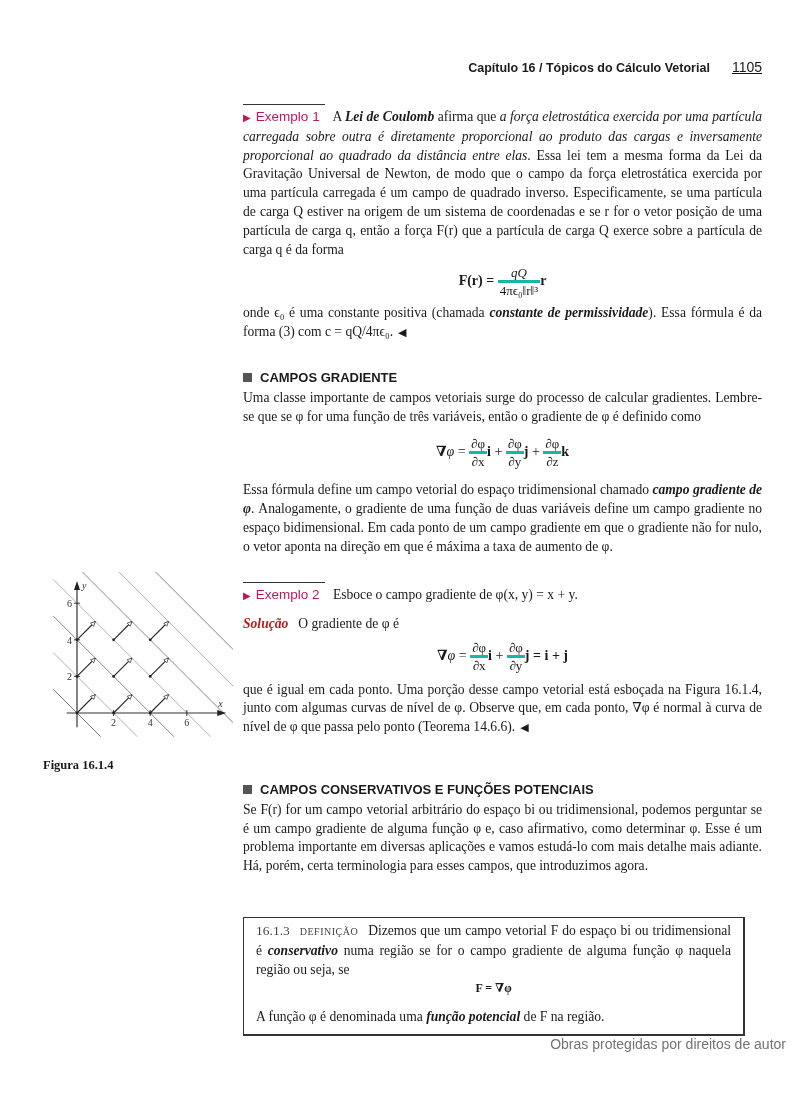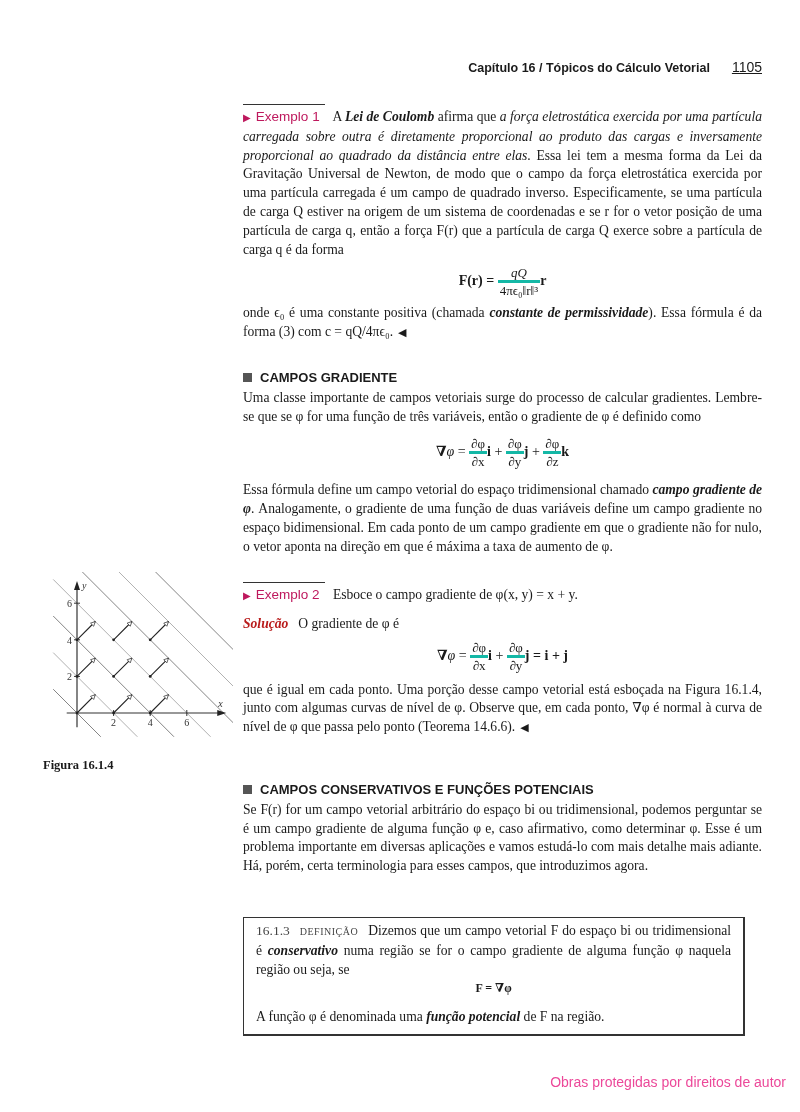--- a/index.html
+++ b/index.html
@@ -16,21 +16,21 @@
   .frac { display:inline-block; vertical-align:middle; text-align:center; font-size:13px; line-height:15px; }
   .frac .num { display:block; border-bottom:3px solid #14b8a6; padding:0 2px; }
   .frac .den { display:block; padding:0 2px; }
   .sect { font-family:"Liberation Sans", "DejaVu Sans", sans-serif; font-weight:bold; font-size:13px; margin-bottom:1px; }
   .sq { display:inline-block; width:9px; height:9px; background:#555; margin-right:8px; vertical-align:0px; }
   .fig { position:absolute; left:33px; top:572px; width:200px; height:180px; }
   .figcap { position:absolute; left:43px; top:716px; font-weight:bold; font-size:12.5px;margin-top:42px; }
   .defbox { position:absolute; left:243px; top:917px; width:502px; height:119px; border:1px solid #333; border-left-width:1px; border-right:2px solid #333; border-bottom:2px solid #333; box-sizing:border-box; padding:4px 12px; font-size:13.6px; line-height:18.8px; }
   .defnum { font-size:13.5px; color:#444; margin-right:10px; }
   .deflabel { font-size:10px; letter-spacing:0.5px; color:#444; margin-right:10px; }
-  .footer { position:absolute; top:1074px; right:14px; font-family:"Liberation Sans", "DejaVu Sans", sans-serif; font-size:14px; color:#ec4899; }
+  .footer { position:absolute; top:1036px; right:14px; font-family:"Liberation Sans", "DejaVu Sans", sans-serif; font-size:14px; color:#737373; }
   .endmark { font-size:11px; margin-left:5px; }
 </style>
 </head>
 <body>
 
 <div class="header">
   <span>Capítulo 16 / Tópicos do Cálculo Vetorial</span><span class="pg">1105</span>
 </div>
 
 <div class="col" style="top:104px;">

